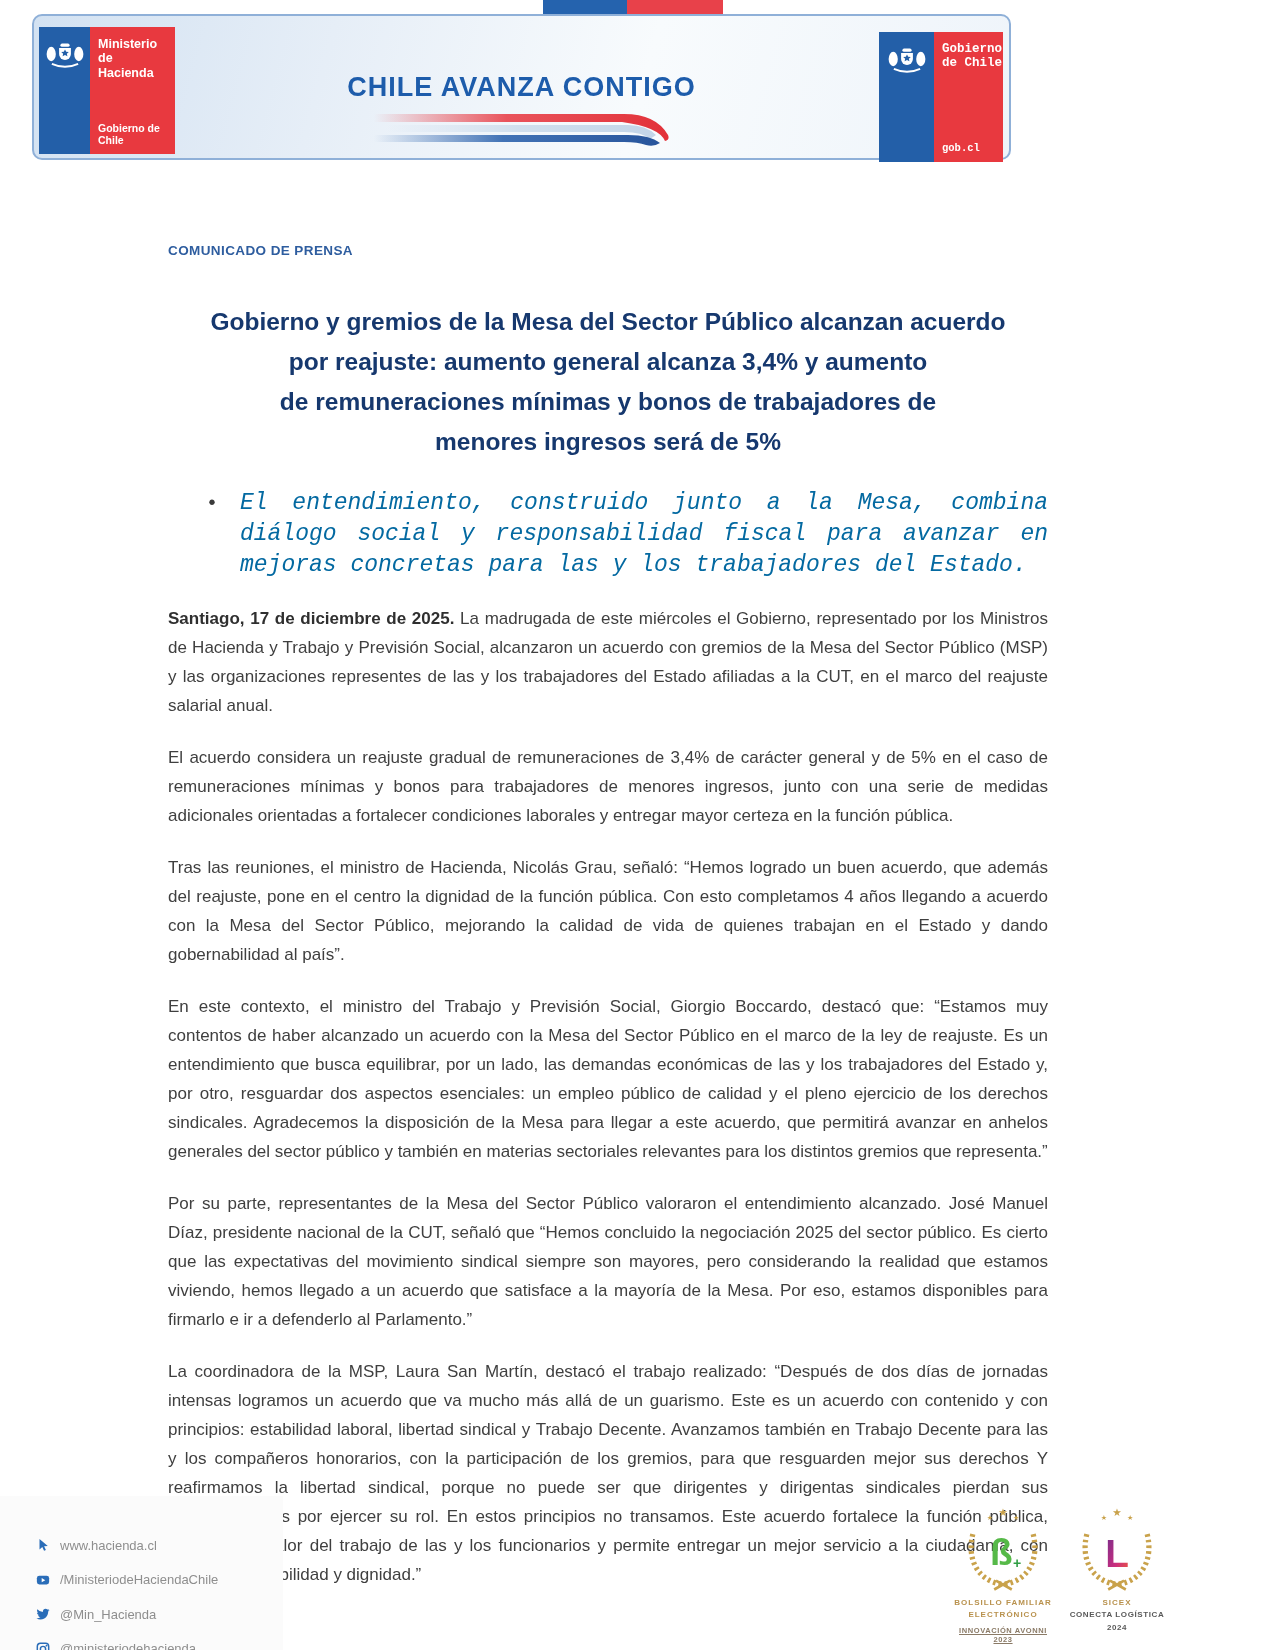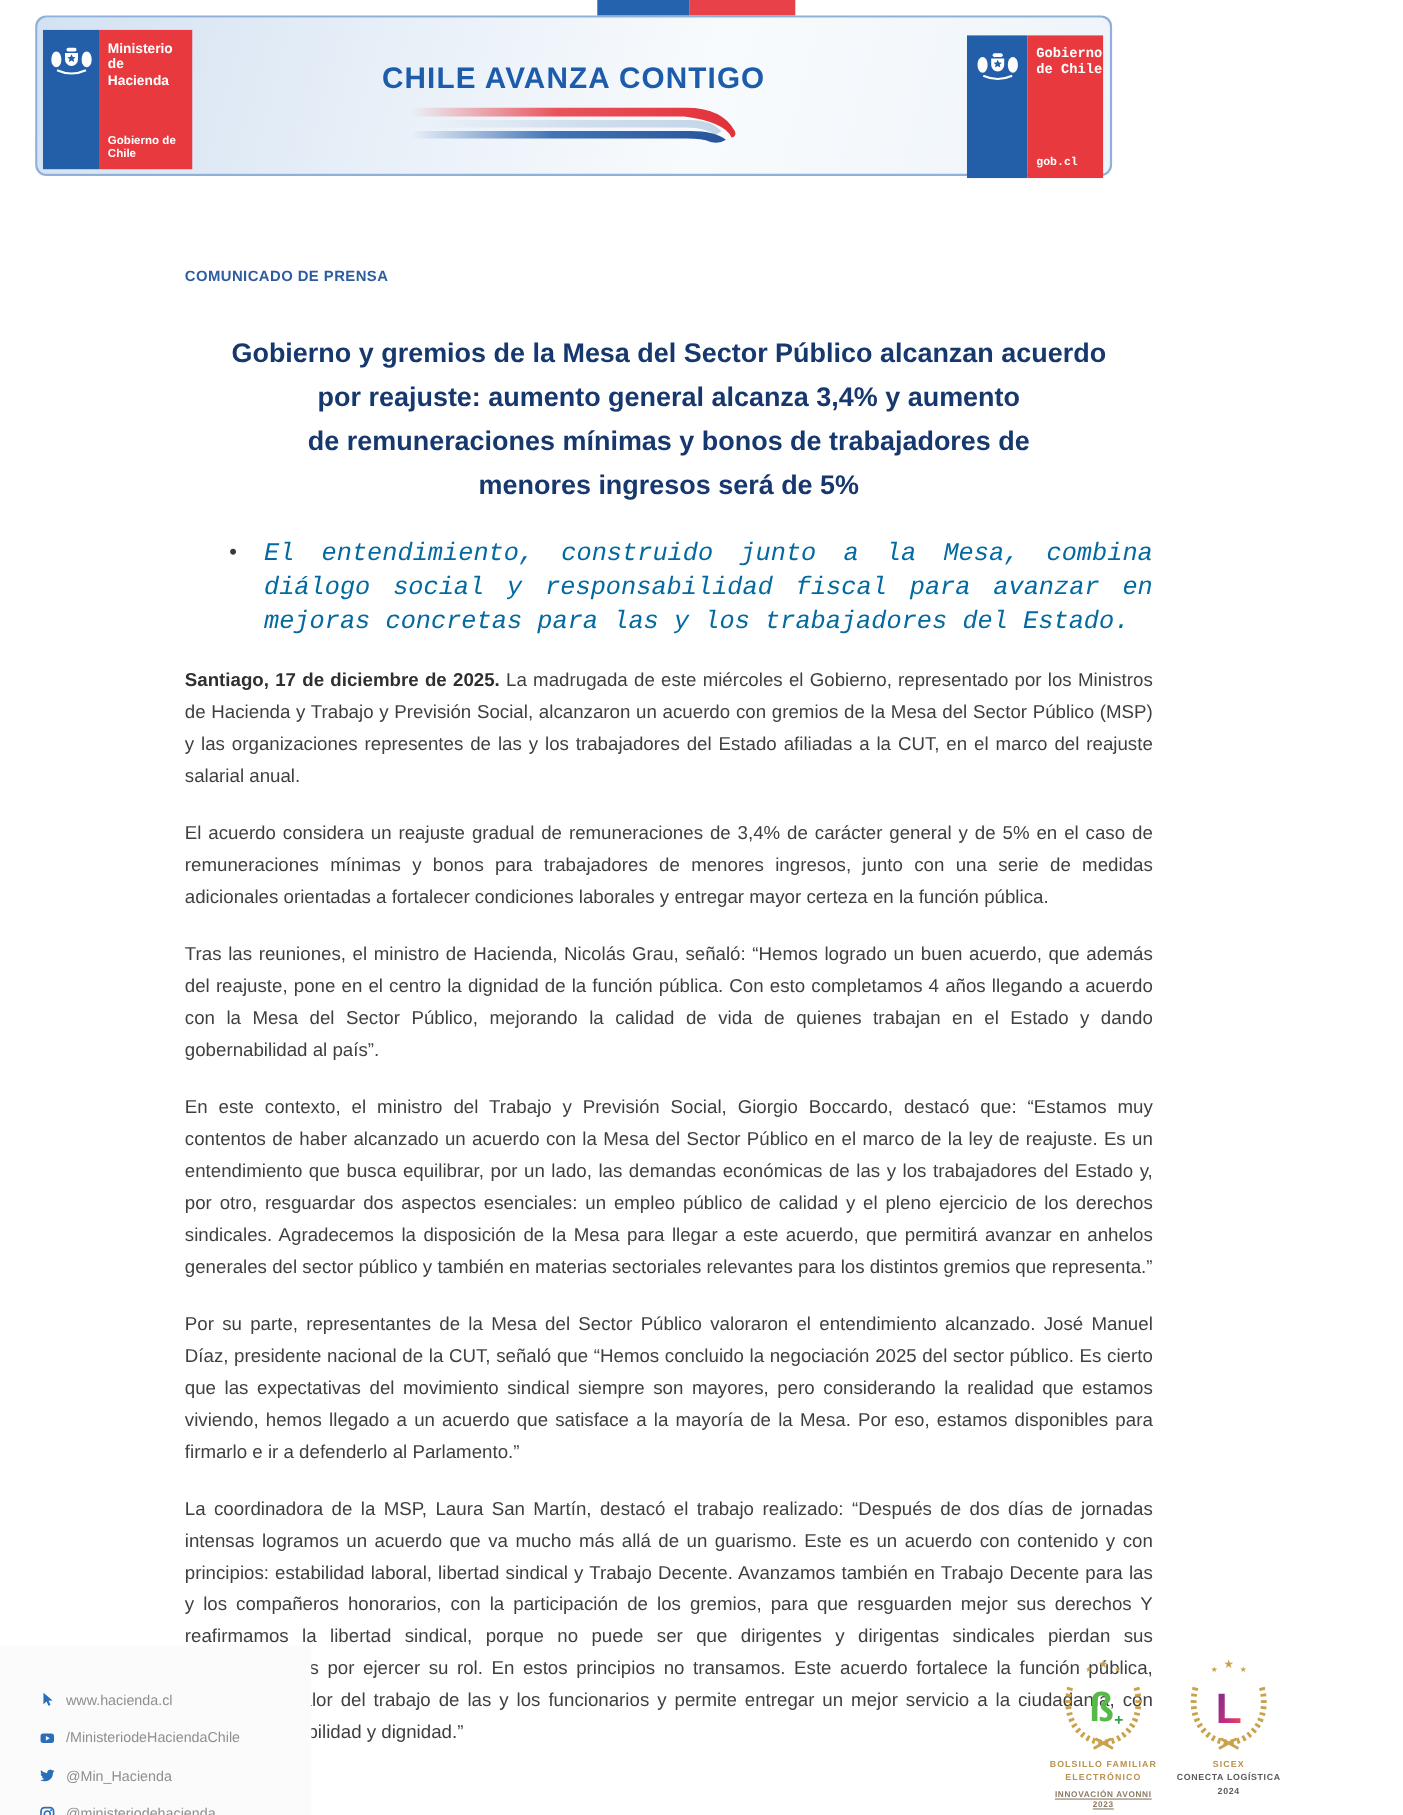--- a/index.html
+++ b/index.html
@@ -25,21 +25,21 @@
   .logo-left  .col-blue { width:51px; }
   .logo-left  .col-red  { width:85px; }
   .logo-right { right:6px; top:16px; width:124px; height:130px;font-family:Liberation Mono, monospace; }
   .logo-right .col-blue { width:55px; }
   .logo-right .col-red  { width:69px; }
   .logo-title  { position:absolute; top:10px; left:8px; font-size:12.5px; font-weight:bold; line-height:1.15; }
   .logo-bottom { position:absolute; bottom:8px; left:8px; font-size:10.5px; font-weight:bold; }
   .emblem { width:42px; height:30px; }
 
   .header-center { position:absolute; left:0; right:0; top:0; height:146px; text-align:center; }
-  .slogan { margin-top:40px; font-size:27px; font-weight:bold; letter-spacing:1px; color:#1d5cab; }
+  .slogan { margin-top:56px; font-size:27px; font-weight:bold; letter-spacing:1px; color:#1d5cab; }
   .swoosh { display:block; margin:6px auto 0 auto; width:312px; height:38px; }
 
   
   .doc { position:absolute; left:168px; top:243px; width:880px; color:#3d3d3d; }
   .kicker { font-size:13.5px; font-weight:bold; letter-spacing:0.4px; color:#2e5d9f; }
   .title { margin-top:44px; text-align:center; color:#16386e; font-size:24.5px; font-weight:bold; line-height:40px; }
   .bullet-list { margin-top:26px; list-style:none; }
   .bullet-item { position:relative; padding-left:72px; font-style:italic; font-size:23px; line-height:31px; text-align:justify; color:#0369a1;font-family:Liberation Mono, monospace; }
   .bullet-item::before { content:"•"; position:absolute; left:38px; top:0; font-size:20px; font-style:normal; color:#3a3a3a; }
   .para { margin-top:23px; font-size:17px; line-height:29px; text-align:justify; color:#3f3f3f; }

